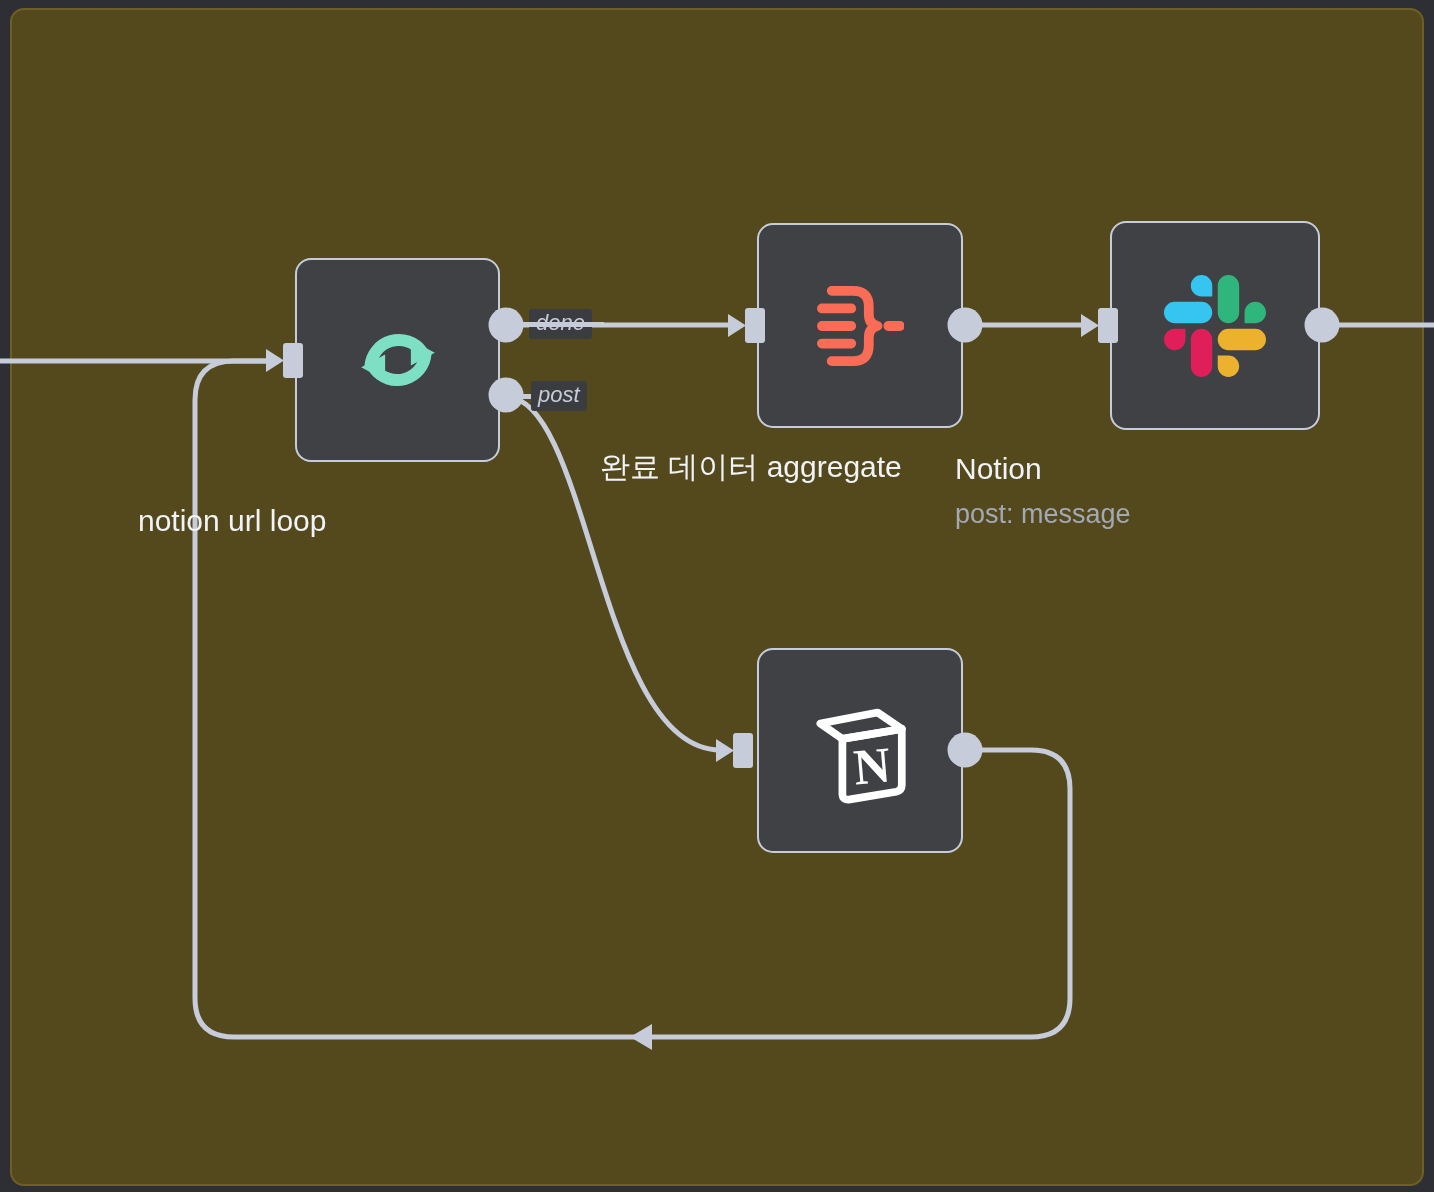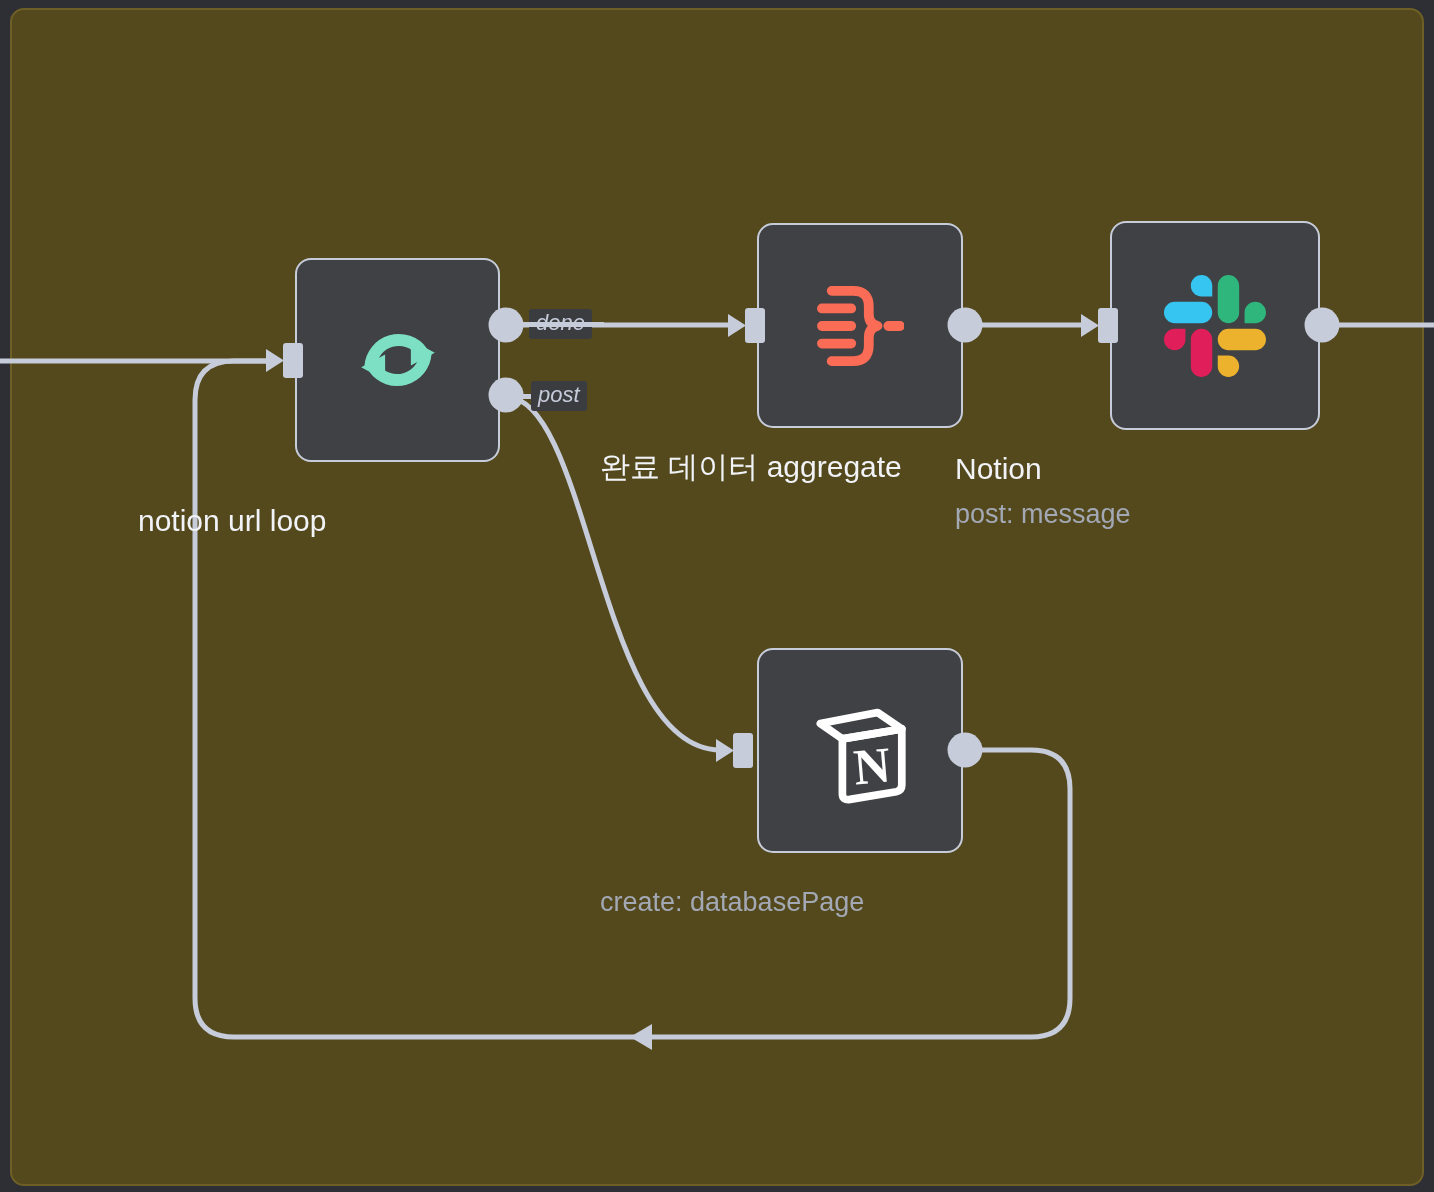--- a/index.html
+++ b/index.html
@@ -138,21 +138,20 @@
   <span>notion url loop</span>
 </div>
 <div class="caption" id="caption-aggregate">
   <span>완료 데이터 aggregate</span>
 </div>
 <div class="caption" id="caption-slack">
   <span>Notion</span>
   <span class="sub">post: message</span>
 </div>
 <div class="caption" id="caption-notion">
-  <span class="sub">create: databasePage</span>
 </div>
 
 <svg id="ports-layer" class="layer" viewBox="0 0 1434 1192">
 
   <polygon class="port" points="266,349 266,372 284,360.5"></polygon>
   <rect class="port" x="283" y="343" width="20" height="35" rx="3"></rect>
 
   <polygon class="port" points="728,314 728,337 746,325.5"></polygon>
   <rect class="port" x="745" y="308" width="20" height="35" rx="3"></rect>
 

